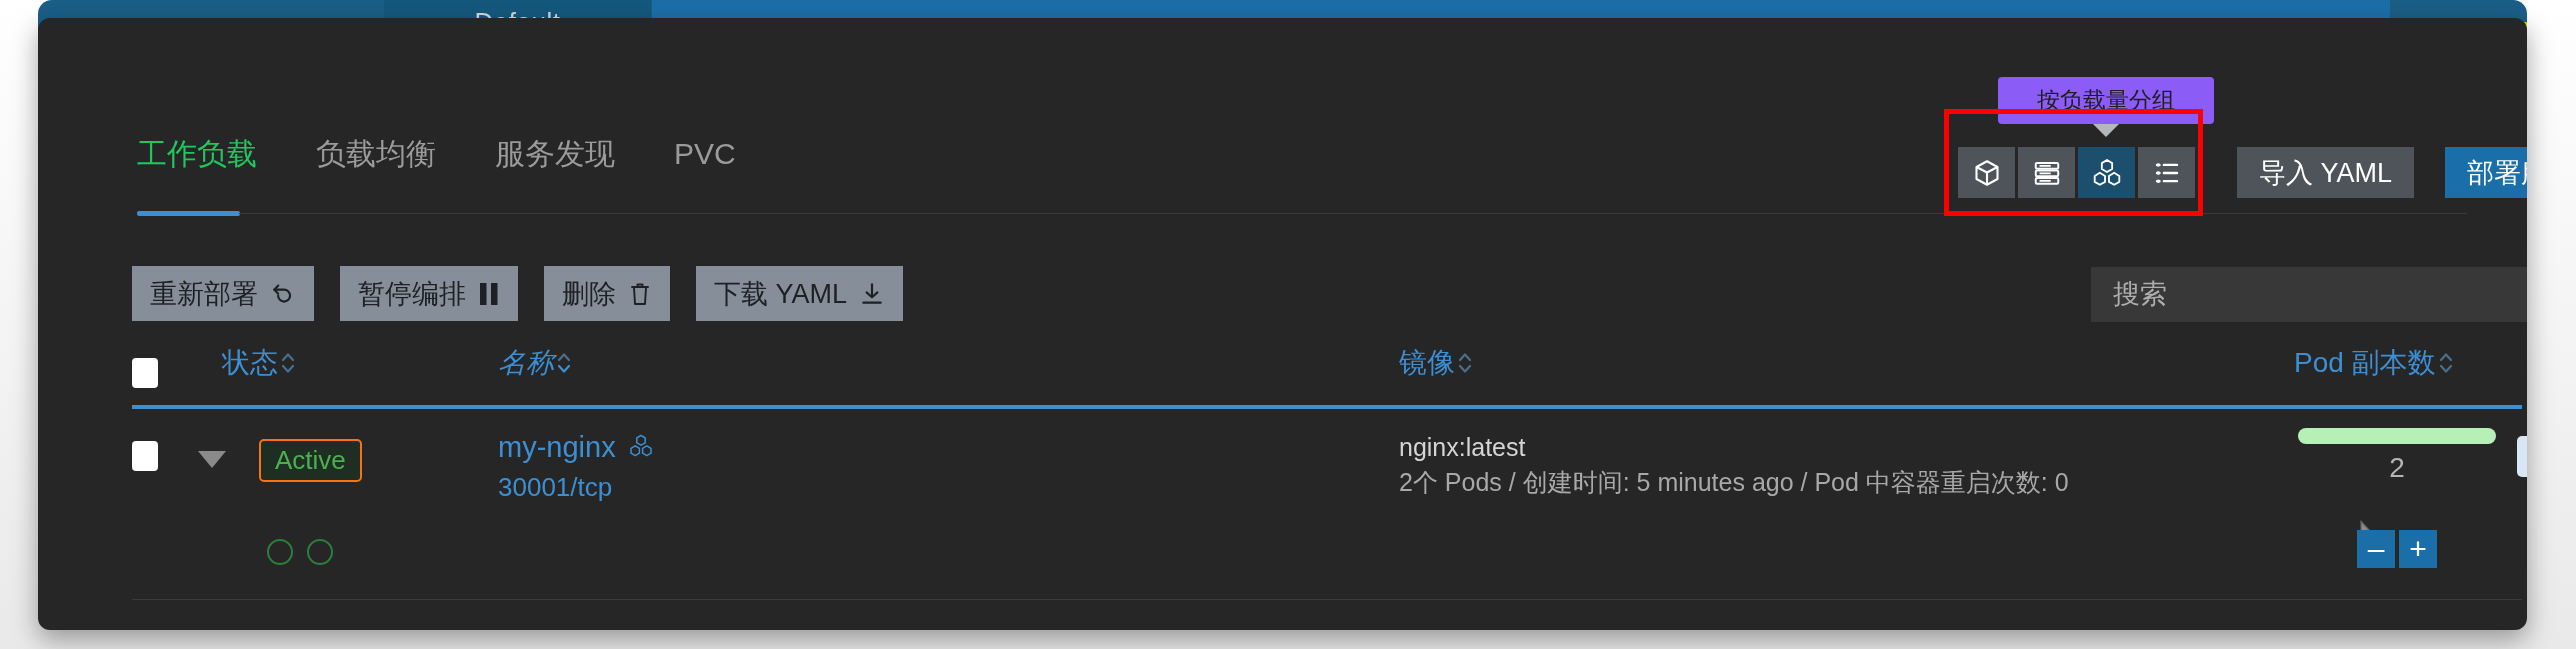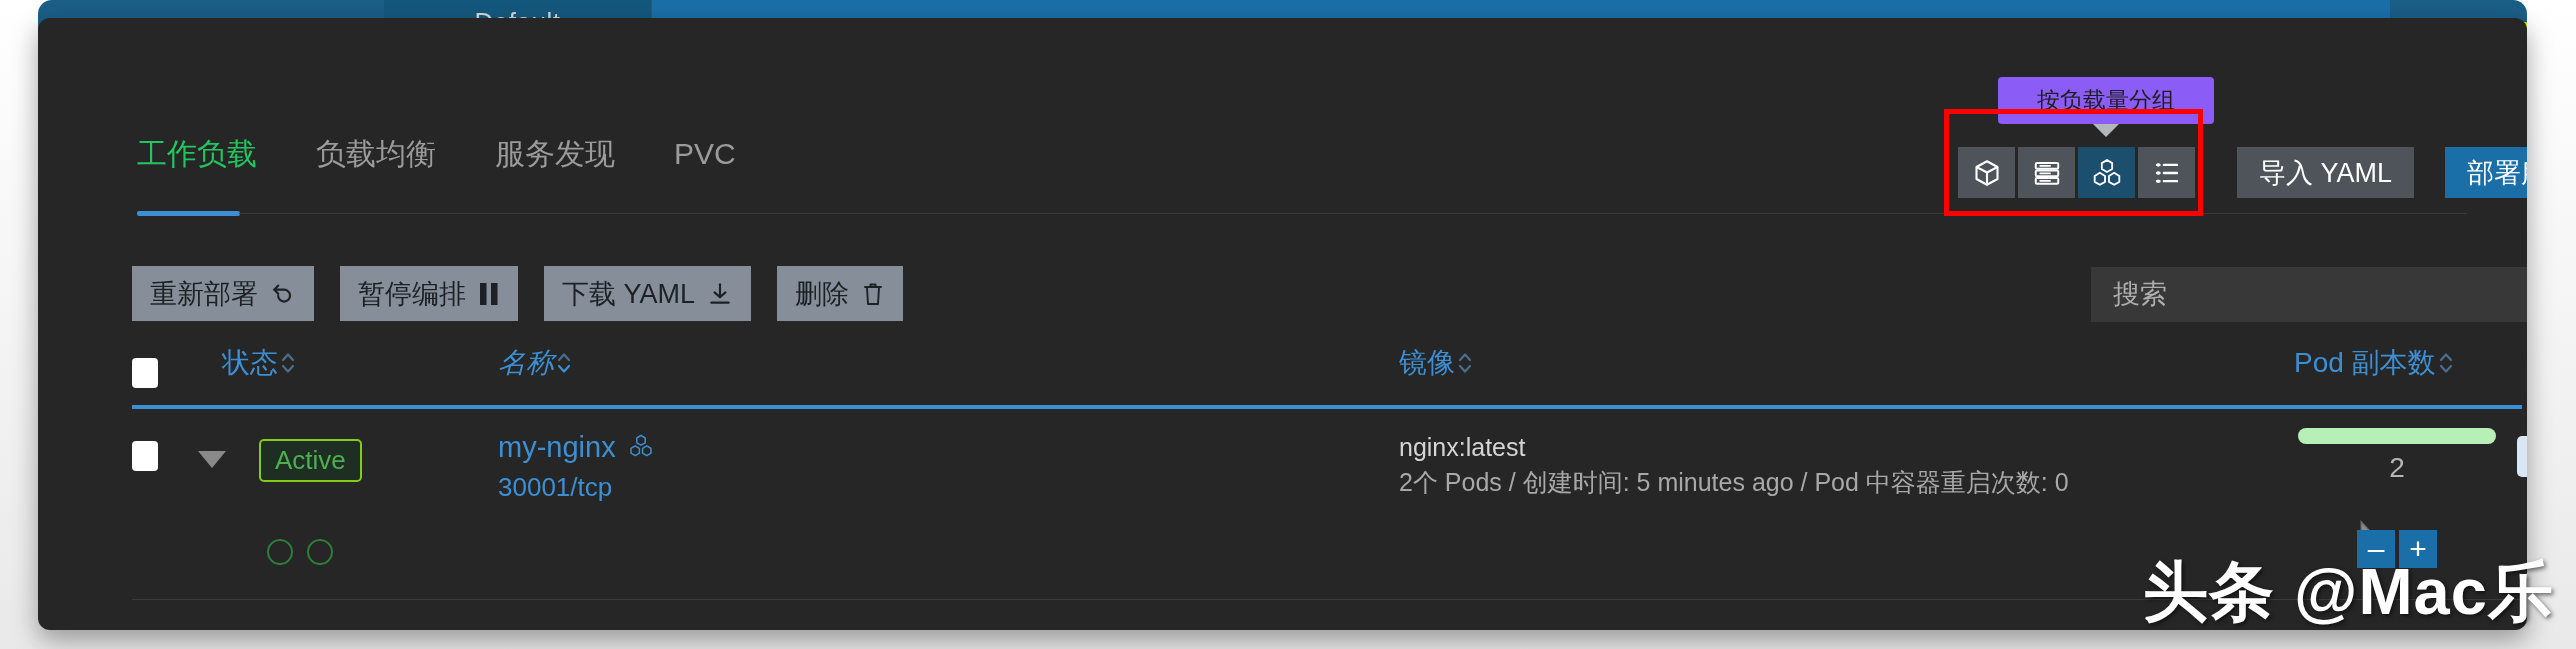--- a/index.html
+++ b/index.html
@@ -137,21 +137,21 @@
     background: #3d8fd4;
   }
 
   .row { position: absolute; left: 0; top: 395px; width: 100%; height: 109px; }
   .caret {
     width: 0; height: 0; border-left: 14px solid transparent;
     border-right: 14px solid transparent; border-top: 17px solid #8a8a8a;
     cursor: pointer;
   }
   .badge {
-    border: 2px solid #84cc16; background: #1e2e22; color: #4caf50;
+    border: 2px solid #f97316; background: #1e2e22; color: #4caf50;
     font-size: 26px; padding: 4px 14px; border-radius: 5px; white-space: nowrap;
   }
   .link { color: #3d8fd4; font-size: 29px; white-space: nowrap; cursor: pointer; }
   .sub { color: #3d8fd4; font-size: 26px; margin-top: 8px; white-space: nowrap; cursor:pointer; }
   .img-main { color: #d5d5d5; font-size: 25px; white-space: nowrap; }
   .img-sub { color: #a8a8a8; font-size: 25px; margin-top: 4px; white-space: nowrap; }
 
   .pods { position: absolute; left: 229px; top: 521px; display: flex; gap: 14px; }
   .pod-dot {
     width: 26px; height: 26px; border-radius: 50%; border: 2px solid #2e7d39;
@@ -292,36 +292,36 @@
       <div class="act-btn">
         <span>暂停编排</span>
         <span class="gi">
           <svg width="22" height="26" viewBox="0 0 22 26" fill="#1d2125">
             <rect x="2" y="2" width="6.5" height="22"></rect>
               <rect x="13" y="2" width="6.5" height="22"></rect>
           </svg>
         </span>
       </div>
       <div class="act-btn">
+        <span>删除</span>
+        <span class="gi">
+          <svg width="24" height="26" viewBox="0 0 24 26" fill="none" stroke="#1d2125" stroke-width="1.9" stroke-linecap="round" stroke-linejoin="round">
+            <path d="M4 6h16"></path>
+              <path d="M9.5 6V3.5h5V6"></path>
+            <path d="M6 6.5 7 23h10l1-16.5"></path>
+          </svg>
+        </span>
+      </div>
+      <div class="act-btn">
         <span>下载 YAML</span>
         <span class="gi">
           <svg width="26" height="26" viewBox="0 0 24 24" fill="none" stroke="#1d2125" stroke-width="2" stroke-linecap="round" stroke-linejoin="round">
             <path d="M12 3v11"></path>
               <path d="M7 10.5 12 15l5-4.5"></path>
               <path d="M4 20h16"></path>
-          </svg>
-        </span>
-      </div>
-      <div class="act-btn">
-        <span>删除</span>
-        <span class="gi">
-          <svg width="24" height="26" viewBox="0 0 24 26" fill="none" stroke="#1d2125" stroke-width="1.9" stroke-linecap="round" stroke-linejoin="round">
-            <path d="M4 6h16"></path>
-              <path d="M9.5 6V3.5h5V6"></path>
-            <path d="M6 6.5 7 23h10l1-16.5"></path>
           </svg>
         </span>
       </div>
     </div>
 
     <input class="search" type="text" placeholder="搜索" style="">
 
     <div class="th-row">
       <span class="chk" style="position:absolute;left:94px;top:14px;"></span>
 
@@ -420,16 +420,15 @@
         <span>–</span>
       </div>
       <div class="step-btn">
         <span>+</span>
       </div>
     </div>
 
     <div class="bottom-rule"></div>
   </div>
 
-  <div class="watermark">头条 @Mac乐</div>
 
 </div>
 
 
 </body></html>

